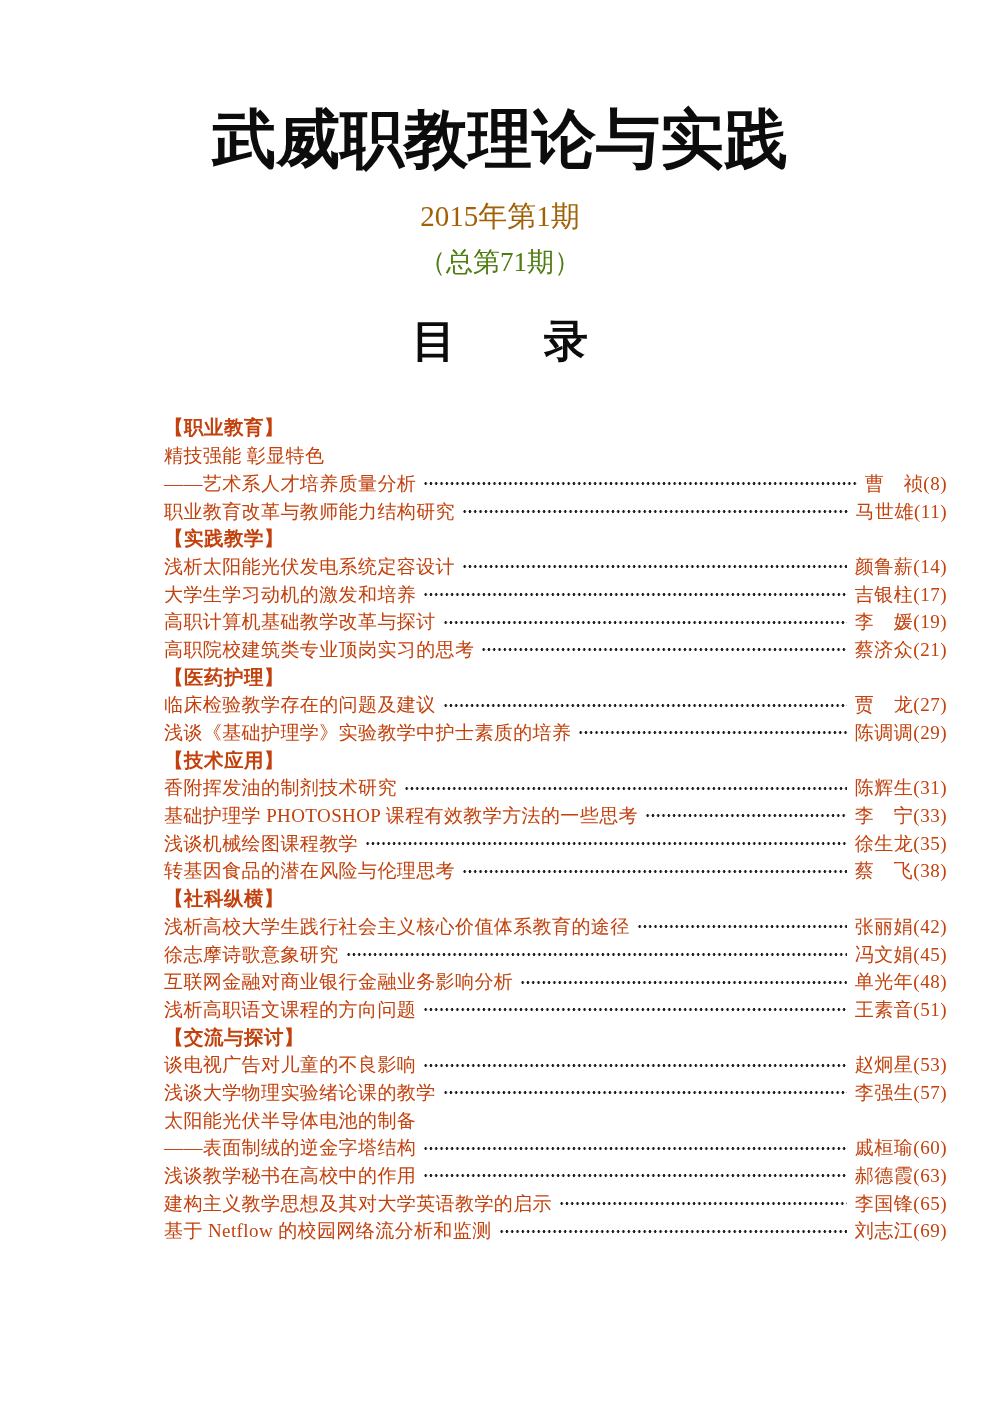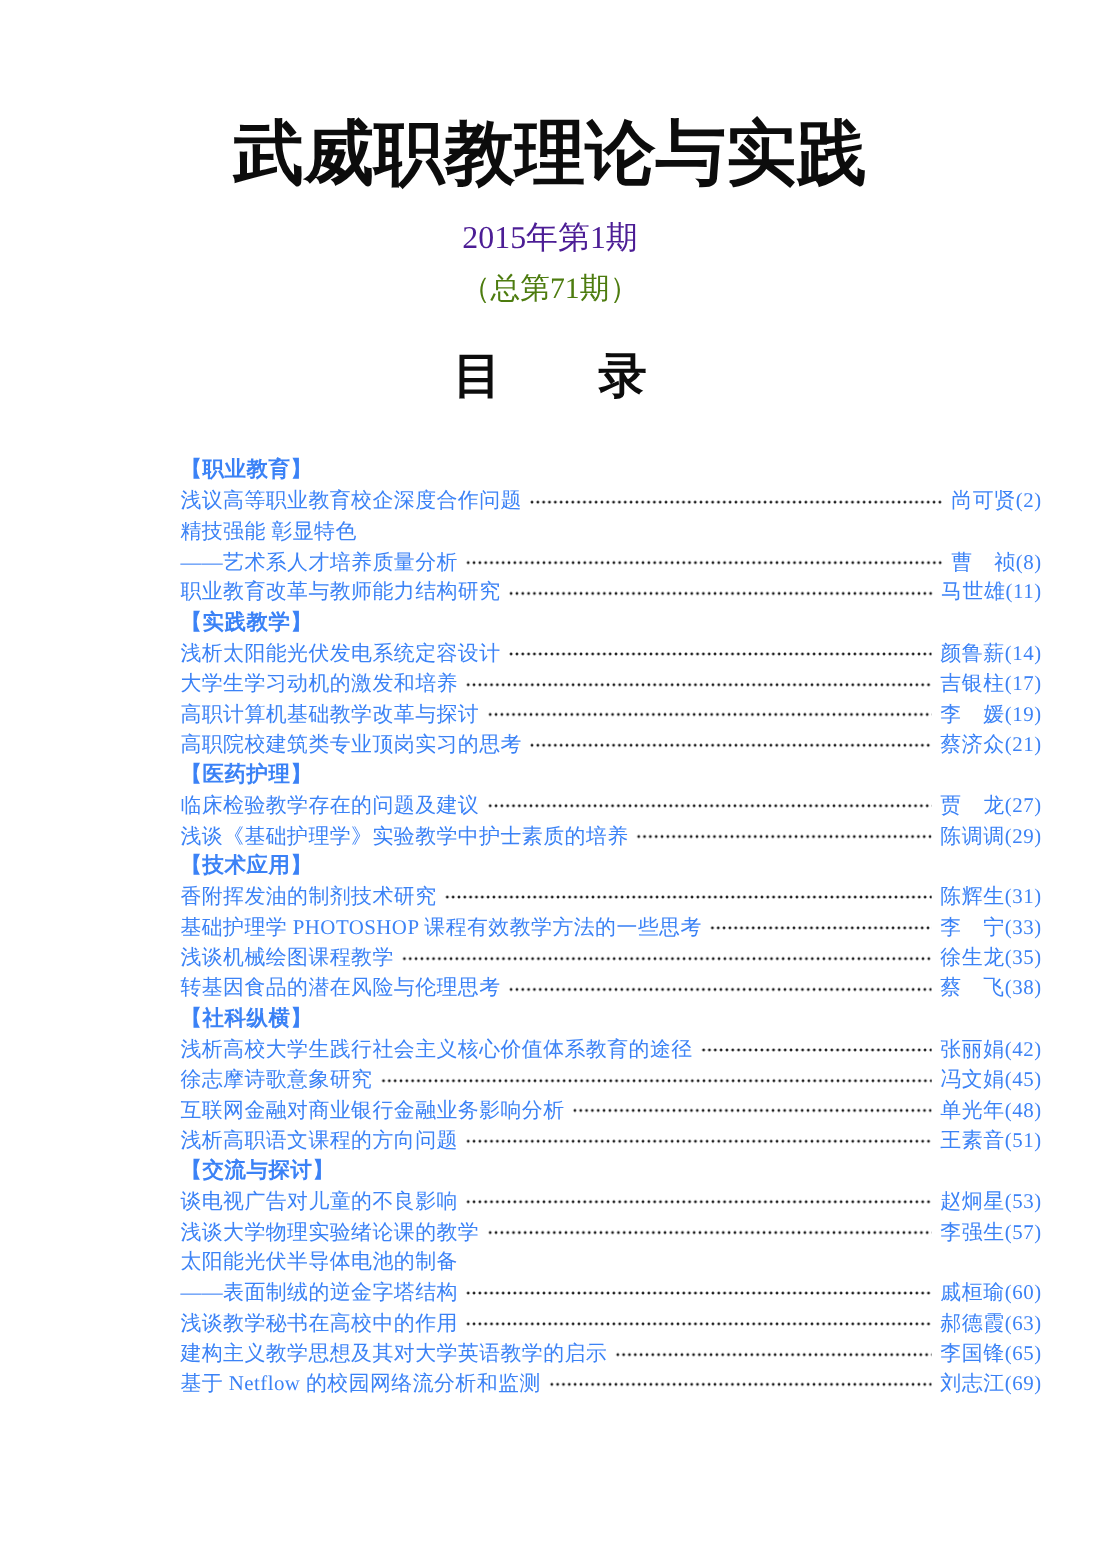--- a/index.html
+++ b/index.html
@@ -20,42 +20,42 @@
     font-weight: bold;
     font-size: 64px;
     line-height: 1.2;
     color: #0c0c0c;
   }
   .issue-line {
     margin-top: 22px;
     text-align: center;
     font-size: 29px;
     line-height: 1.1;
-    color: #4c1d95;
+    color: #a16207;
   }
   .cum-line {
     margin-top: 13px;
     text-align: center;
     font-size: 27px;
     line-height: 1.2;
     color: #4d7c0f;
   }
   .contents-title {
     margin-top: 40px;
     text-align: center;
     font-weight: bold;
     font-size: 44px;
     line-height: 1.1;
     color: #0c0c0c;
   }
   .toc {
     width: 783px;
     margin: 48px 0 0 110px;
     font-size: 19px;
-    color: #3b82f6;
+    color: #c2410c;
   }
   .sec-header {
     height: 27.7px;
     line-height: 27.7px;
     font-family: "Liberation Sans", "DejaVu Sans", sans-serif;
     font-weight: bold;
     font-size: 19.5px;
     letter-spacing: 0.5px;
     white-space: nowrap;
   }
@@ -85,25 +85,20 @@
 
 <div class="page">
   <h1 class="journal-title">武威职教理论与实践</h1>
   <div class="issue-line">2015年第1期</div>
   <div class="cum-line">（总第71期）</div>
   <div class="contents-title">目　　录</div>
   <div class="toc" id="toc-list">
   <div class="section">
     <div class="sec-header">【职业教育】</div>
     <div class="entries">
-  <div class="row">
-    <span class="t">浅议高等职业教育校企深度合作问题</span>
-    <span class="dots"></span>
-    <span class="a">尚可贤(2)</span>
-  </div>
 
   <div class="row">
     <span class="t">精技强能 彰显特色</span>
   </div>
 
   <div class="row">
     <span class="t">——艺术系人才培养质量分析</span>
     <span class="dots"></span>
     <span class="a">曹　祯(8)</span>
   </div>

